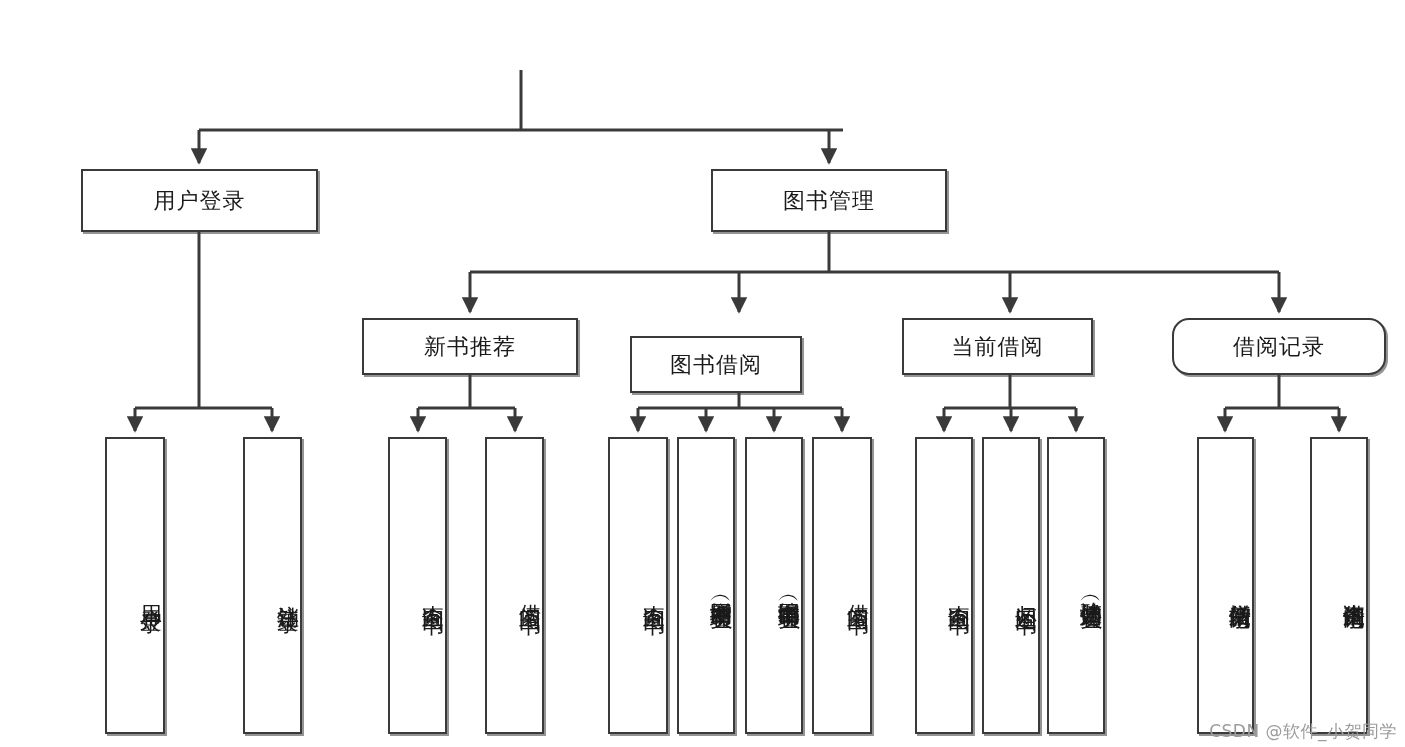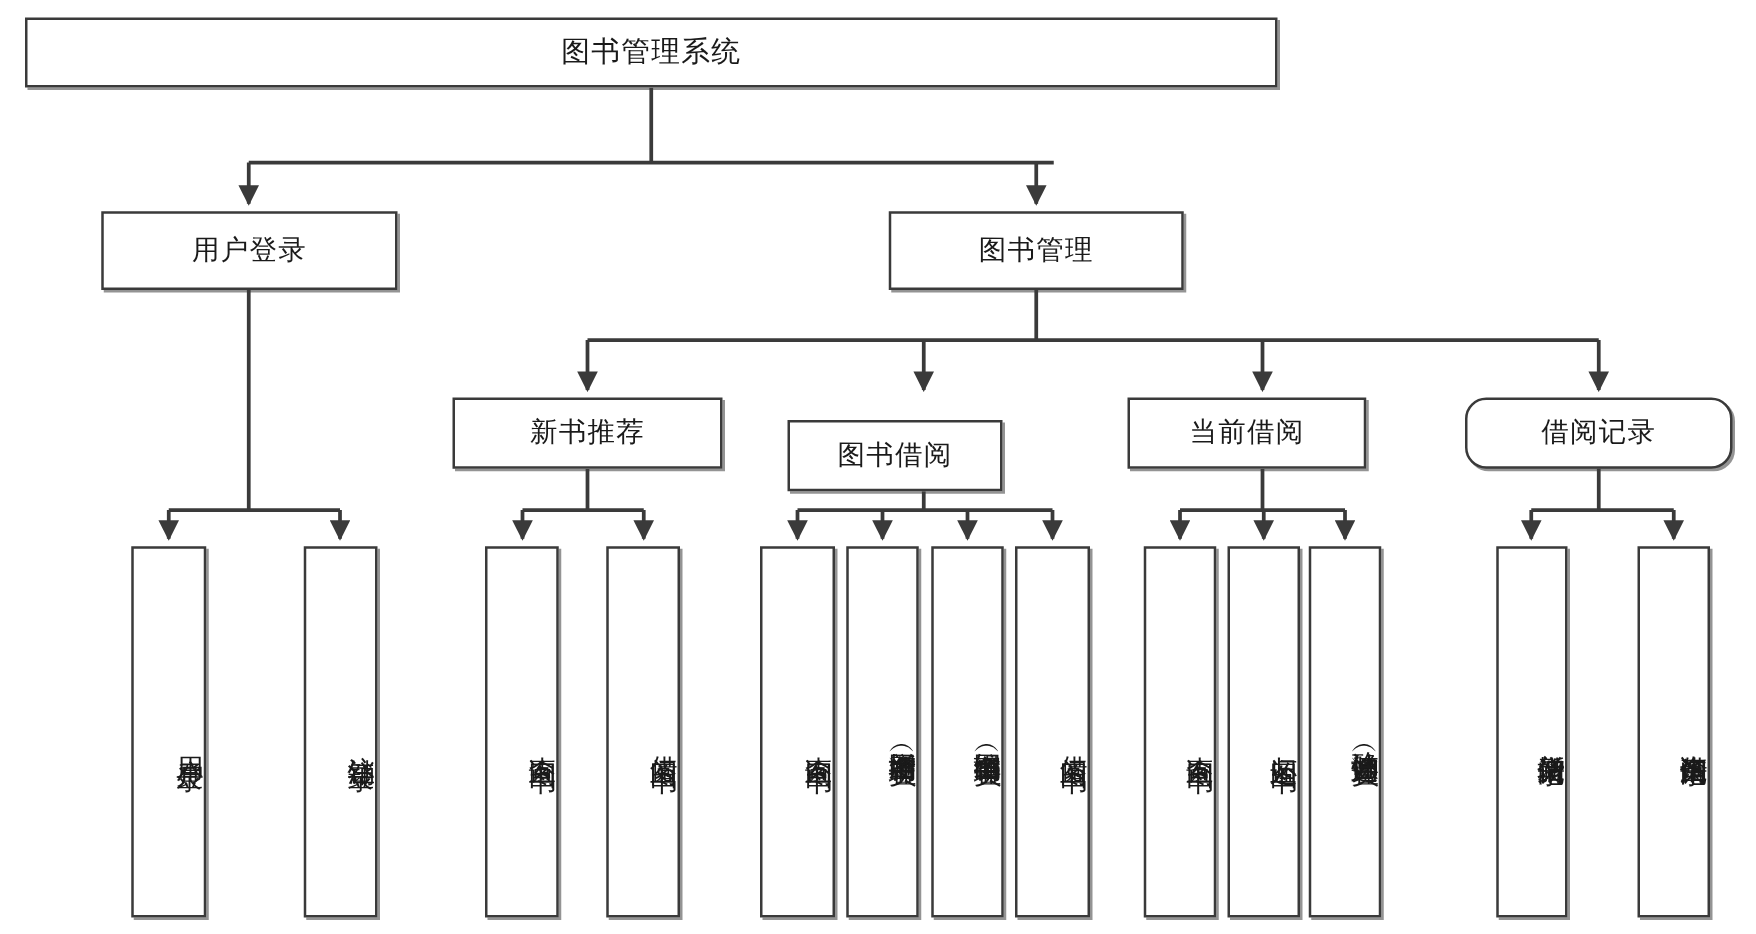--- a/index.html
+++ b/index.html
@@ -120,21 +120,20 @@
       <path d="M 1011 408 L 1011 431" marker-end="url(#arrow)"></path>
       <path d="M 1076 408 L 1076 431" marker-end="url(#arrow)"></path>
 
       <path d="M 1279 375 L 1279 408"></path>
       <path d="M 1225 408 L 1339 408"></path>
       <path d="M 1225 408 L 1225 431" marker-end="url(#arrow)"></path>
       <path d="M 1339 408 L 1339 431" marker-end="url(#arrow)"></path>
     </g>
   </svg>
 
-  <div class="node horiz root" style="left: 20px; top: 14px; width: 1002px; height: 56px;">图书管理系统</div>
 
   <div class="node horiz" style="left: 81px; top: 169px; width: 237px; height: 63px;">用户登录</div>
   <div class="node horiz" style="left: 711px; top: 169px; width: 236px; height: 63px;">图书管理</div>
 
   <div class="node horiz" style="left: 362px; top: 318px; width: 216px; height: 57px;">新书推荐</div>
   <div class="node horiz" style="left: 630px; top: 336px; width: 172px; height: 57px;">图书借阅</div>
   <div class="node horiz" style="left: 902px; top: 318px; width: 191px; height: 57px;">当前借阅</div>
   <div class="node horiz" style="left: 1172px; top: 318px; width: 214px; height: 57px; border-radius: 17px;">借阅记录</div>
 
   <div class="node vert" style="left: 105px; top: 437px; width: 60px; height: 297px;">用户登录</div>
@@ -144,14 +143,15 @@
   <div class="node vert" style="left: 608px; top: 437px; width: 60px; height: 297px;">查询图书</div>
   <div class="node vert tall-text" style="left: 677px; top: 437px; width: 58px; height: 297px;">新增图书（管理员）</div>
   <div class="node vert tall-text" style="left: 745px; top: 437px; width: 58px; height: 297px;">编辑图书（管理员）</div>
   <div class="node vert" style="left: 812px; top: 437px; width: 60px; height: 297px;">借阅图书</div>
   <div class="node vert" style="left: 915px; top: 437px; width: 58px; height: 297px;">查询图书</div>
   <div class="node vert" style="left: 982px; top: 437px; width: 58px; height: 297px;">归还图书</div>
   <div class="node vert tall-text" style="left: 1047px; top: 437px; width: 58px; height: 297px;">确认归还（管理员）</div>
   <div class="node vert tall-text" style="left: 1197px; top: 437px; width: 57px; height: 297px;">新增借阅记录</div>
   <div class="node vert tall-text" style="left: 1310px; top: 437px; width: 58px; height: 297px;">查询借阅记录</div>
 
+  <div class="watermark">CSDN @软件_小贺同学</div>
 
 </div>
 
 </body></html>

